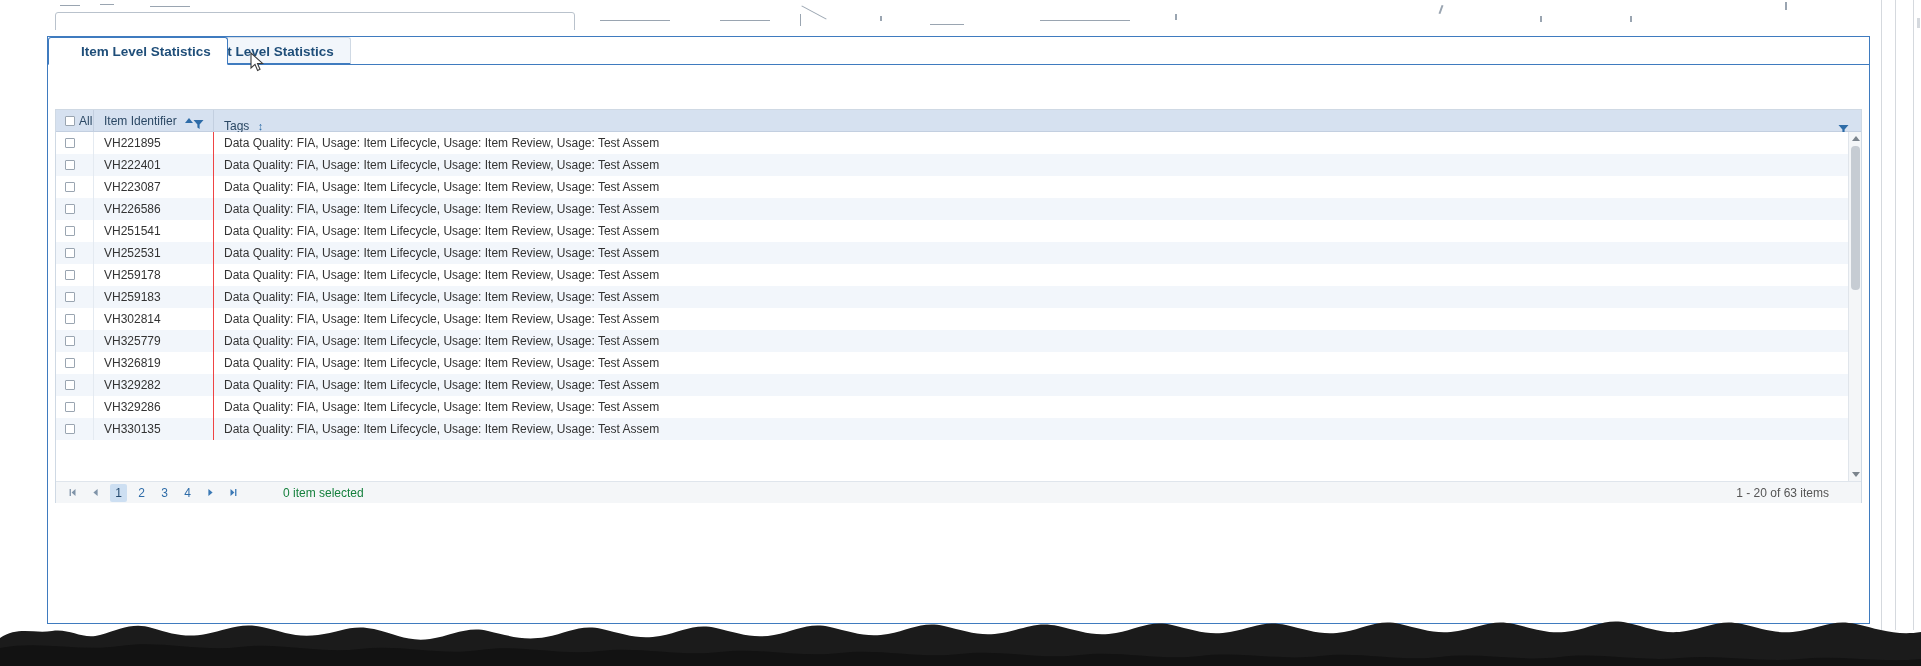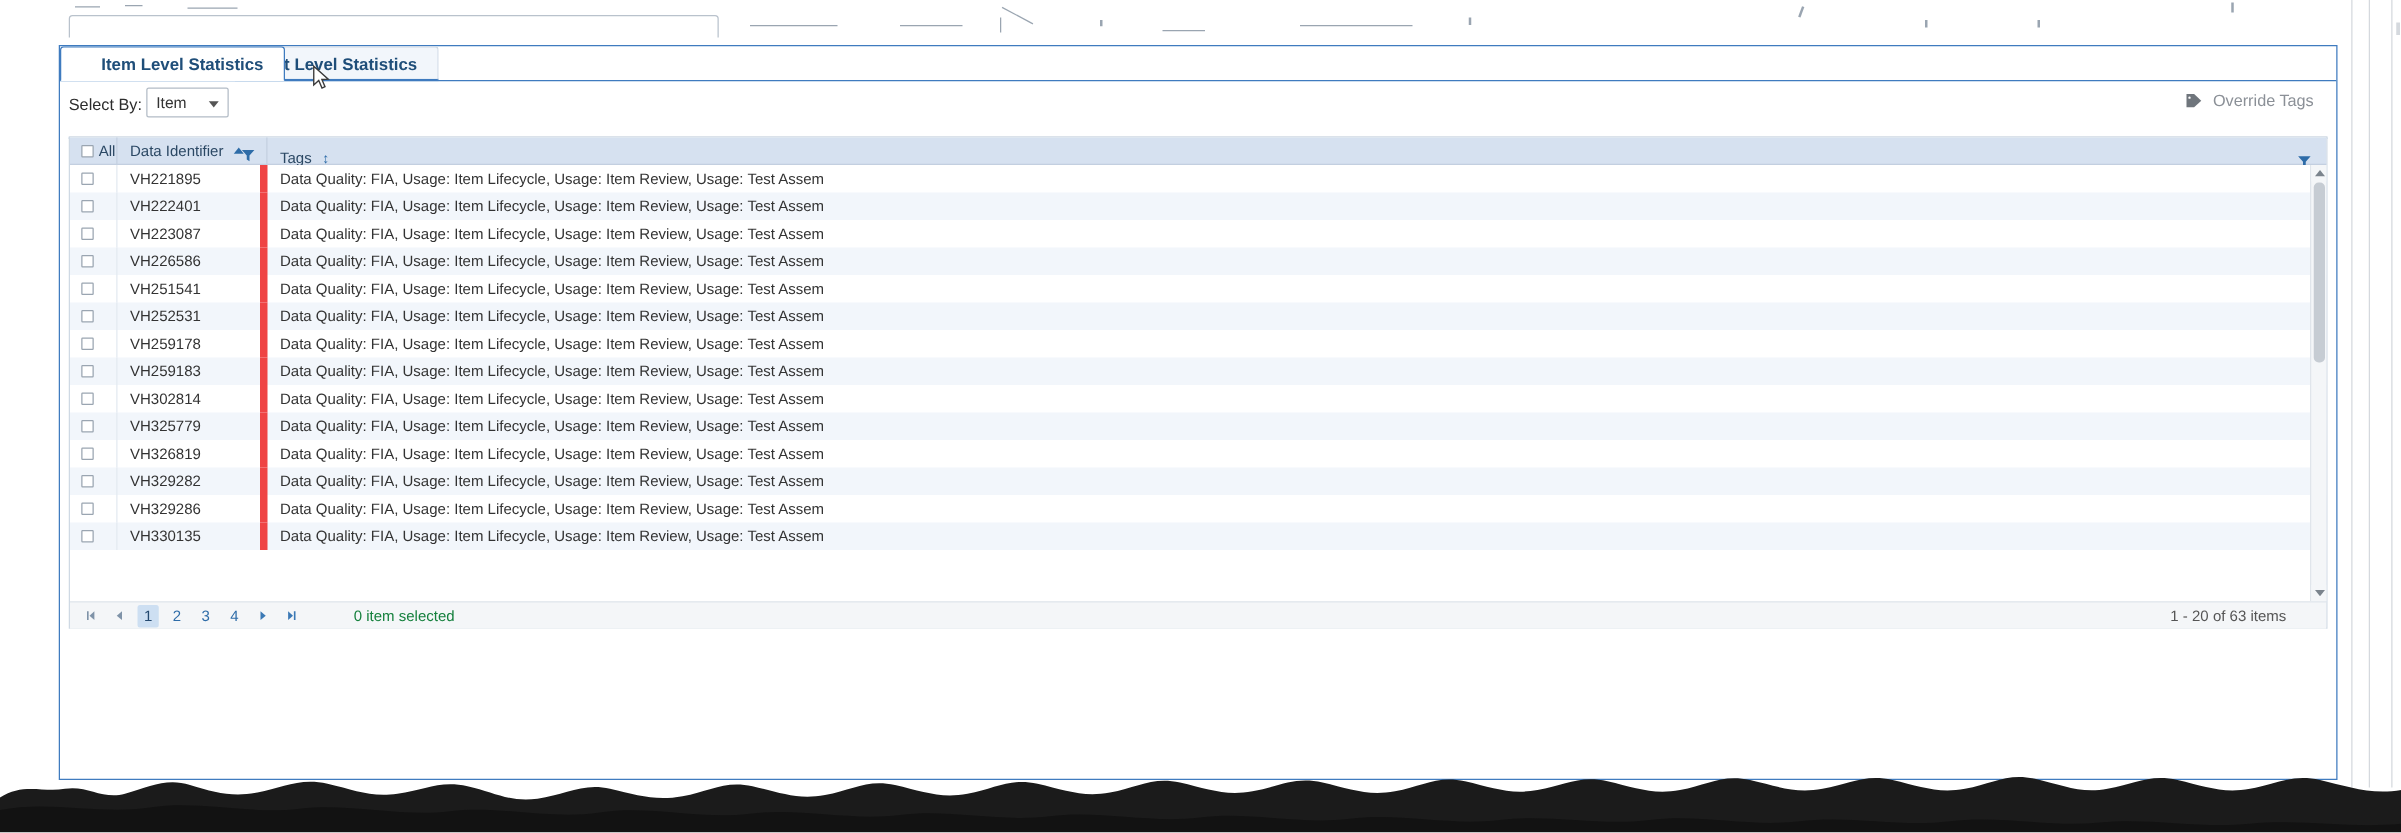--- a/index.html
+++ b/index.html
@@ -95,21 +95,21 @@
   }
   .sort-both { display: inline-block; margin-left: 5px; color: #2e6ca8; font-size: 11px; }
   .filter-icon { display: inline-block; vertical-align: -2px; }
   .th-item .filter-icon { position: absolute; right: 9px; top: 5px; }
   .th-tags .filter-right { position: absolute; right: 12px; top: 5px; }
 
   .grid-body { position: relative; height: 349px; overflow: hidden; background: #fff; }
   .row { display: flex; align-items: center; height: 22px; font-size: 12px; color: #333; }
   .row.alt { background: #f2f6fb; }
   .cell-check { width: 38px; padding-left: 9px; border-right: 1px solid #e4eaf1; height: 22px; line-height: 22px; }
-  .cell-item { width: 120px; padding-left: 10px; border-right: 6px solid #ef4444; height: 22px; line-height: 22px; }
+  .cell-item { width: 120px; padding-left: 10px; border-right: 1px solid #ef4444; height: 22px; line-height: 22px; }
   .cell-tags { flex: 1; padding-left: 10px; height: 22px; line-height: 22px; white-space: nowrap; overflow: hidden; }
 
   .cbx {
     display: inline-block; width: 10px; height: 10px; border: 1px solid #9aa5b1;
     background: #fff; border-radius: 1px; vertical-align: -1px; cursor: pointer;
   }
   .th-check .cbx { margin-right: 4px; }
 
   
   .vscroll {
@@ -188,50 +188,30 @@
     <div class="tabbar">
       <div class="tab active">
         <span>Item Level Statistics</span>
       </div>
       <div class="tab inactive">
         <span>Test Level Statistics</span>
       </div>
       <div class="tab-underline"></div>
     </div>
 
-    <div class="toolbar">
-      <span class="selectby-label">Select By:</span>
-
-      <div class="selectby-dd">
-        <span class="val">Item</span>
-        <span class="caret"></span>
-      </div>
-
-      <div class="override-btn">
-        <span class="tagicon">
-          <svg width="14" height="13" viewBox="0 0 14 13">
-            <path d="M1.2 1.2 L7.3 1.2 L13 6.6 L7.3 11.8 L1.2 11.8 Z" fill="#6f757c"></path>
-            <circle cx="3.6" cy="4.1" r="0.95" fill="#ffffff"></circle>
-          </svg>
-        </span>
-        <span>Override Tags</span>
-      </div>
-
-      <div class="toolbar-rule"></div>
-    </div>
 
     <div class="grid">
 
       <div class="grid-head">
         <div class="th th-check">
           <span class="cbx"></span><span>All</span>
         </div>
 
         <div class="th th-item">
-          <span>Data Identifier</span>
+          <span>Item Identifier</span>
           <span class="sort-asc"></span>
           <span class="filter-icon">
             <svg width="11" height="11" viewBox="0 0 11 11">
               <path d="M0.5 1 L10.5 1 L6.6 5.4 L6.6 10 L4.4 8.6 L4.4 5.4 Z" fill="#2e6ca8"></path>
             </svg>
           </span>
         </div>
 
         <div class="th th-tags">
           <span>Tags</span>

